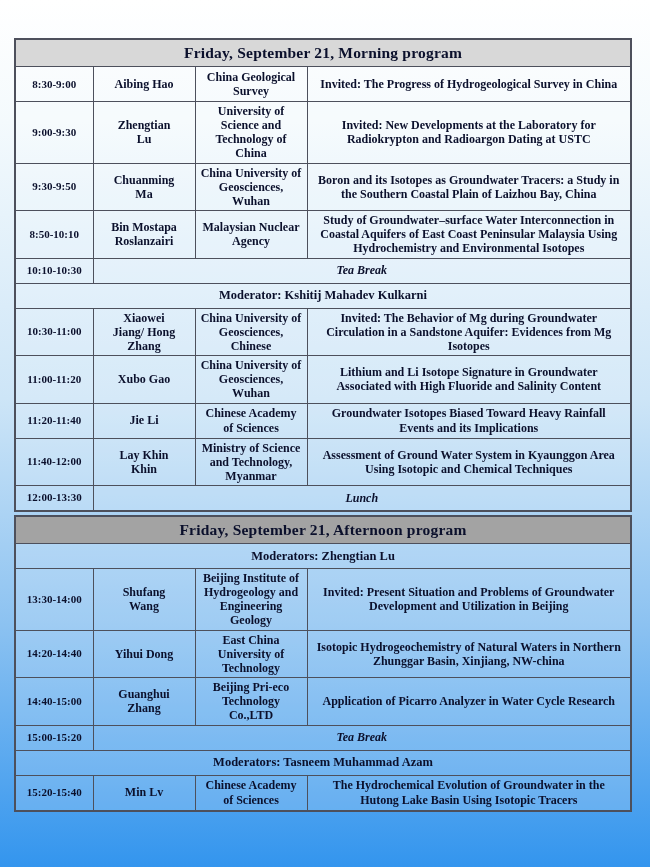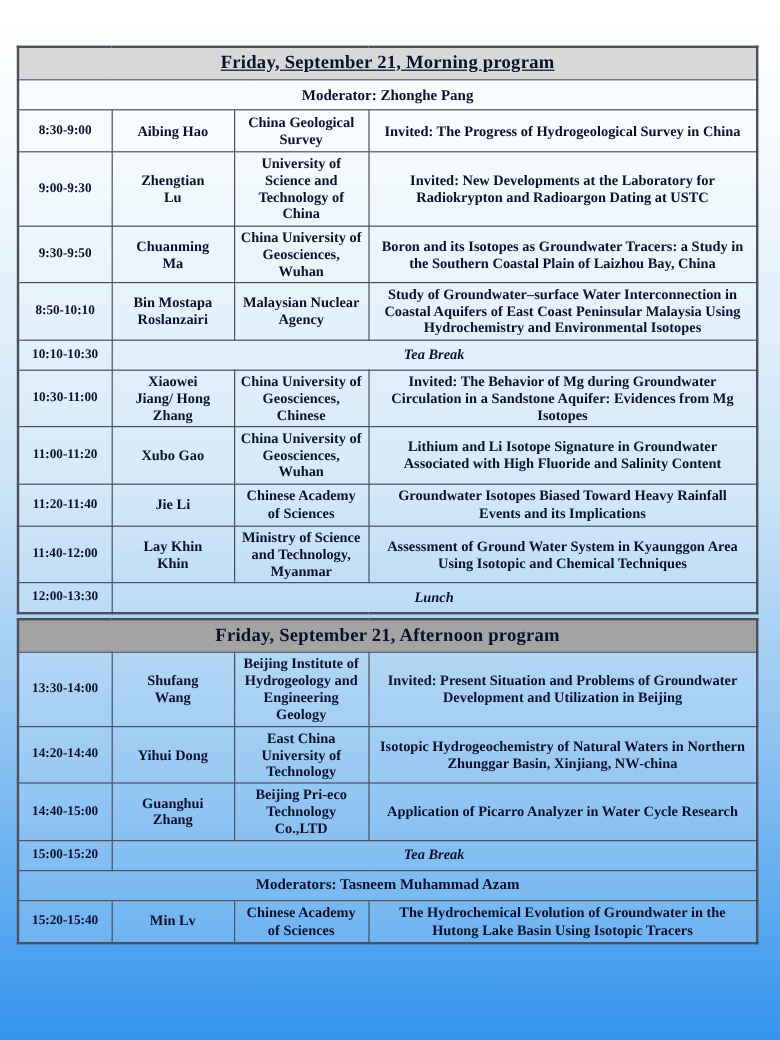--- a/index.html
+++ b/index.html
@@ -80,24 +80,21 @@
 <div class="page">
     <table class="program-table">
       <colgroup>
         <col style="width: 78px;">
         <col style="width: 102px;">
         <col style="width: 112px;">
         <col>
       </colgroup>
       <tbody>
         <tr>
-          <td class="section-header" colspan="4" style="background: rgb(216, 216, 216); text-decoration: underline;">Friday, September 21, Morning program</td>
-        </tr>
-        <tr>
-          <td class="moderator-cell" colspan="4">Moderator: Zhonghe Pang</td>
+          <td class="section-header" colspan="4" style="background: rgb(216, 216, 216);">Friday, September 21, Morning program</td>
         </tr>
         <tr class="talk-row">
           <td class="time-cell">8:30-9:00</td>
           <td class="speaker-cell">Aibing Hao</td>
           <td class="affiliation-cell">China Geological Survey</td>
           <td class="talk-title-cell">Invited: The Progress of Hydrogeological Survey in China</td>
         </tr>
         <tr class="talk-row">
           <td class="time-cell">9:00-9:30</td>
           <td class="speaker-cell">Zhengtian Lu</td>
@@ -112,20 +109,23 @@
         </tr>
         <tr class="talk-row">
           <td class="time-cell">8:50-10:10</td>
           <td class="speaker-cell">Bin Mostapa Roslanzairi</td>
           <td class="affiliation-cell">Malaysian Nuclear Agency</td>
           <td class="talk-title-cell">Study of Groundwater–surface Water Interconnection in Coastal Aquifers of East Coast Peninsular Malaysia Using Hydrochemistry and Environmental Isotopes</td>
         </tr>
         <tr>
           <td class="time-cell">10:10-10:30</td>
           <td class="break-cell" colspan="3">Tea Break</td>
+        </tr>
+        <tr>
+          <td class="moderator-cell" colspan="4">Moderator: Kshitij Mahadev Kulkarni</td>
         </tr>
         <tr class="talk-row">
           <td class="time-cell">10:30-11:00</td>
           <td class="speaker-cell">Xiaowei Jiang/ Hong Zhang</td>
           <td class="affiliation-cell">China University of Geosciences, Chinese</td>
           <td class="talk-title-cell">Invited: The Behavior of Mg during Groundwater Circulation in a Sandstone Aquifer: Evidences from Mg Isotopes</td>
         </tr>
         <tr class="talk-row">
           <td class="time-cell">11:00-11:20</td>
           <td class="speaker-cell">Xubo Gao</td>
@@ -154,20 +154,23 @@
       <colgroup>
         <col style="width: 78px;">
         <col style="width: 102px;">
         <col style="width: 112px;">
         <col>
       </colgroup>
       <tbody>
         <tr>
           <td class="section-header" colspan="4" style="background: #a3a3a3;">Friday, September 21, Afternoon program</td>
         </tr>
+        <tr>
+          <td class="moderator-cell" colspan="4">Moderators: Zhengtian Lu</td>
+        </tr>
         <tr class="talk-row">
           <td class="time-cell">13:30-14:00</td>
           <td class="speaker-cell">Shufang Wang</td>
           <td class="affiliation-cell">Beijing Institute of Hydrogeology and Engineering Geology</td>
           <td class="talk-title-cell">Invited: Present Situation and Problems of Groundwater Development and Utilization in Beijing</td>
         </tr>
         <tr class="talk-row">
           <td class="time-cell">14:20-14:40</td>
           <td class="speaker-cell">Yihui Dong</td>
           <td class="affiliation-cell">East China University of Technology</td>

